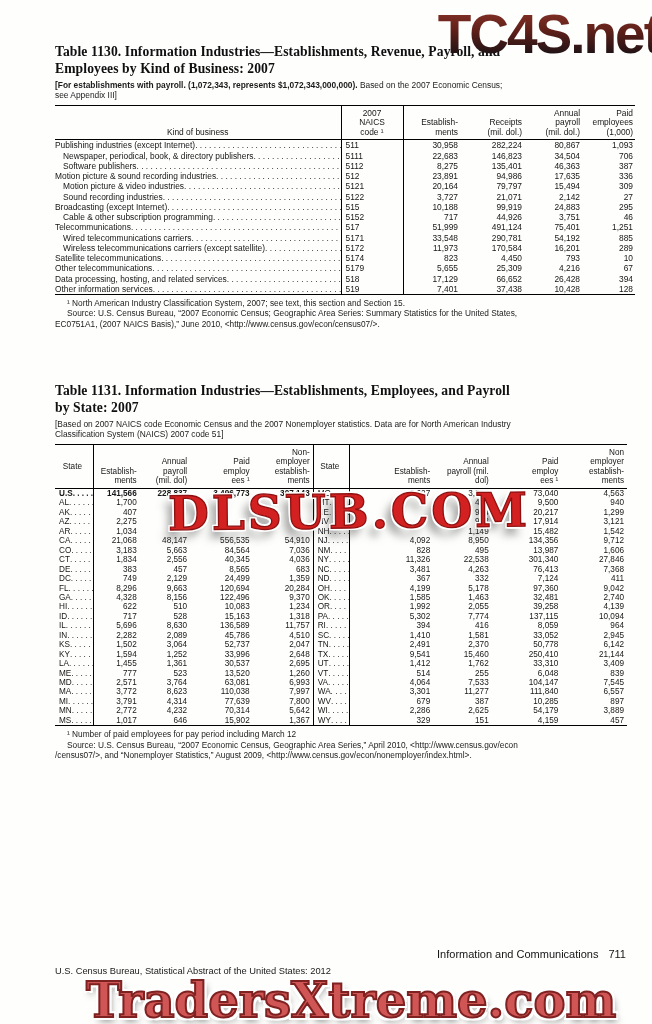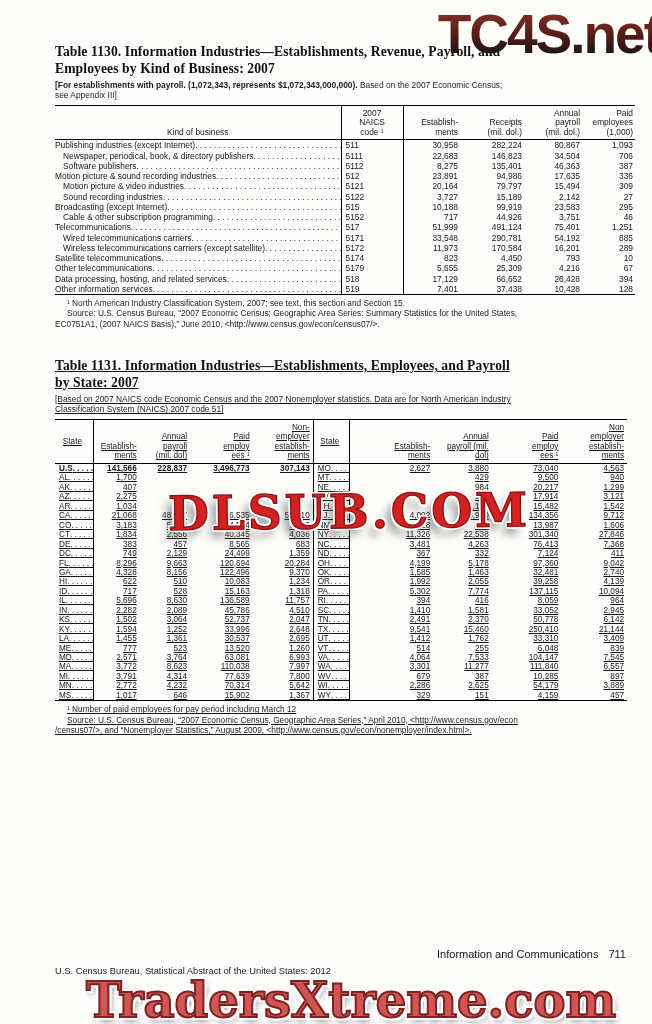--- a/index.html
+++ b/index.html
@@ -174,35 +174,35 @@
           </tr>
           <tr>
             <td class="c-kind">
               <span class="lead ind1" style="padding-left: 8px;">
                 <span class="t">Sound recording industries</span>
                 <span class="d"></span>
               </span>
             </td>
             <td class="c-naics">5122</td>
             <td class="num pr">3,727</td>
-            <td class="num pr">15,189</td>
+            <td class="num pr">21,071</td>
             <td class="num pr">2,142</td>
             <td class="num pr2">27</td>
           </tr>
           <tr>
             <td class="c-kind">
               <span class="lead">
                 <span class="t">Broadcasting (except Internet)</span>
                 <span class="d"></span>
               </span>
             </td>
             <td class="c-naics">515</td>
             <td class="num pr">10,188</td>
             <td class="num pr">99,919</td>
-            <td class="num pr">23,583</td>
+            <td class="num pr">24,883</td>
             <td class="num pr2">295</td>
           </tr>
           <tr>
             <td class="c-kind">
               <span class="lead ind1" style="padding-left: 8px;">
                 <span class="t">Cable &amp; other subscription programming</span>
                 <span class="d"></span>
               </span>
             </td>
             <td class="c-naics">5152</td>
@@ -305,21 +305,21 @@
         </tbody>
     </table>
 
     <div class="fnote">
       <div class="ind">¹ North American Industry Classification System, 2007; see text, this section and Section 15.</div>
       <div class="ind">Source: U.S. Census Bureau, “2007 Economic Census; Geographic Area Series: Summary Statistics for the United States,</div>
       <div>EC0751A1, (2007 NAICS Basis),” June 2010, &lt;http://www.census.gov/econ/census07/&gt;.</div>
     </div>
   </div>
 
-  <div class="block" style="top:358px;text-decoration:underline;">
+  <div class="block" style="top:383px;">
     <div class="tbl-title">
       <span>Table 1131. Information Industries—Establishments, Employees, and Payroll</span><br>
       <span>by State: 2007</span>
     </div>
     <div class="tbl-note">
       <span>[Based on 2007 NAICS code Economic Census and the 2007 Nonemployer statistics. Data are for North American Industry</span><br>
       <span>Classification System (NAICS) 2007 code 51]</span>
     </div>
 
     <table class="t1131">

